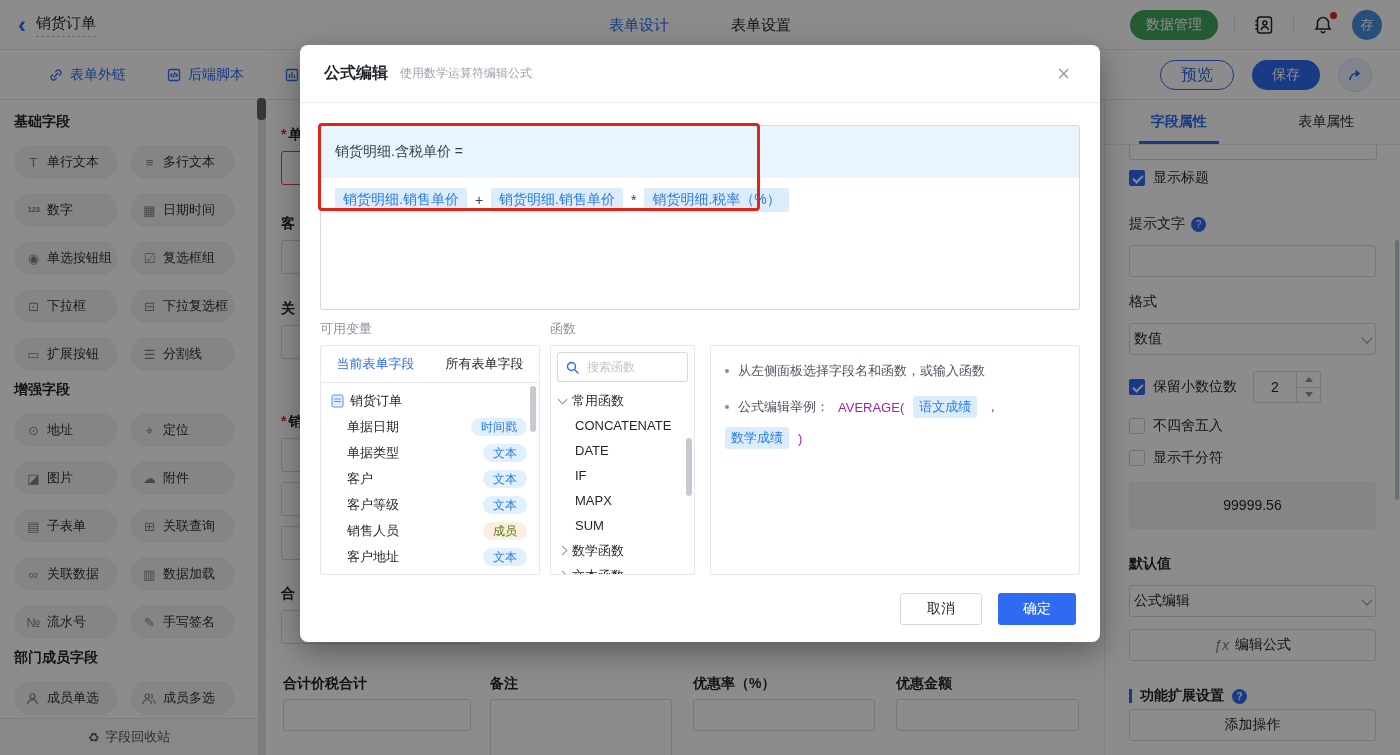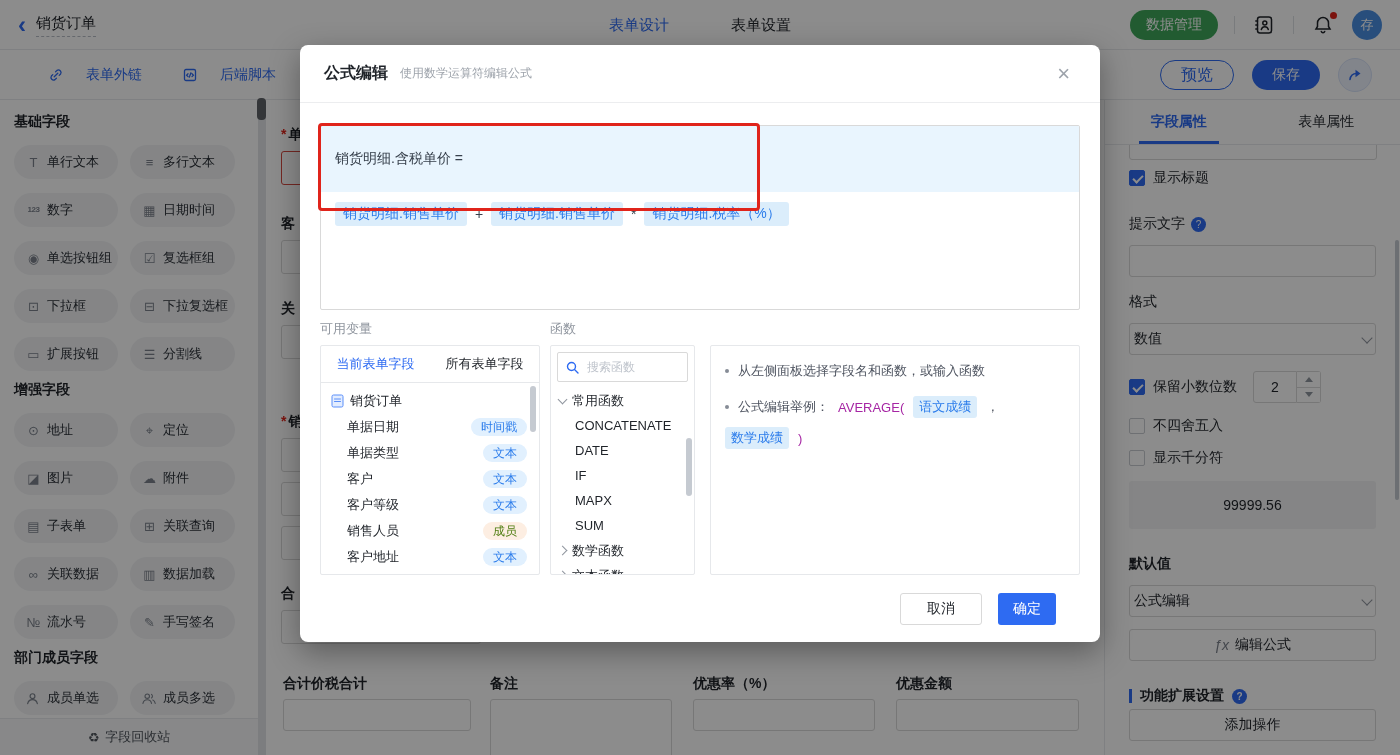--- a/index.html
+++ b/index.html
@@ -16,21 +16,21 @@
   .top-tab{cursor:pointer;color:#1F2329}
   .top-tab.on{color:#2E6BF2}
   .pill-green{background:#3FA75A;color:#fff;border:none;border-radius:15px;height:30px;padding:0 16px;font-size:14px;cursor:pointer}
   .vdiv{width:1px;height:18px;background:#DDE0E4}
   .avatar{width:30px;height:30px;border-radius:50%;background:#4A8FE2;color:#fff;font-size:13px;display:flex;align-items:center;justify-content:center;cursor:pointer}
   .icon-btn{background:none;border:none;padding:2px;cursor:pointer;position:relative;display:flex}
   .red-dot{position:absolute;right:-1px;top:0;width:7px;height:7px;border-radius:50%;background:#E0241B}
 
   
   .toolbar{position:absolute;left:0;top:50px;width:1400px;height:50px;background:#fff;border-bottom:1px solid #E8EAED;box-sizing:border-box}
-  .tool-link{display:flex;align-items:center;gap:22px;color:#2E6BF2;font-size:14px;cursor:pointer}
+  .tool-link{display:flex;align-items:center;gap:6px;color:#2E6BF2;font-size:14px;cursor:pointer}
   .pill-outline{background:#fff;color:#2E6BF2;border:1px solid #2E6BF2;border-radius:16px;height:30px;padding:0 20px;font-size:16px;cursor:pointer}
   .pill-solid{background:#2E6BF2;color:#fff;border:none;border-radius:16px;height:30px;padding:0 20px;font-size:14px;cursor:pointer}
   .share-btn{width:34px;height:34px;border-radius:50%;background:#EDF2FE;border:1px solid #D7E2F8;display:flex;align-items:center;justify-content:center;cursor:pointer}
 
   
   .sidebar{position:absolute;left:0;top:100px;width:258px;height:655px;background:#fff;overflow:hidden;box-sizing:border-box;padding-top:13px}
   .sec-t{font-size:14px;font-weight:700;margin:0 0 14px 14px}
   .sec-t.mt{margin-top:10px}
   .fgrid{display:grid;grid-template-columns:104px 105px;gap:14px 12px;padding:0 14px;margin-bottom:4px}
   .fbtn{height:34px;background:#F2F3F5;border-radius:17px;display:flex;align-items:center;gap:6px;padding-left:12px;font-size:13px;color:#2A2F36;cursor:pointer;box-sizing:border-box;white-space:nowrap}
@@ -48,21 +48,21 @@
   .ipt{background:#fff;border:1px solid #D9D9D9;border-radius:3px;box-sizing:border-box;font-family:inherit;font-size:14px;padding:0 8px}
 
   
   .overlay{position:absolute;inset:0;background:rgba(0,0,0,0.45);z-index:40}
   .modal{position:absolute;left:300px;top:45px;width:800px;height:597px;background:#fff;border-radius:8px;box-shadow:0 10px 30px rgba(0,0,0,.35);z-index:50}
   .m-head{height:58px;border-bottom:1px solid #ECEDEF;display:flex;align-items:center;padding:0 24px;box-sizing:border-box}
   .m-title{font-size:16px;font-weight:700}
   .m-sub{font-size:12px;color:#9DA3AB;margin-left:12px}
   .m-close{margin-left:auto;font-size:22px;color:#9DA3AB;background:none;border:none;cursor:pointer;line-height:1}
   .editor{position:absolute;left:20px;top:80px;width:760px;height:185px;border:1px solid #D9D9D9;border-radius:2px;box-sizing:border-box;overflow:hidden;cursor:text}
-  .ed-strip{height:42px;background:#E9F5FE;display:flex;align-items:center;padding:12px 14px;font-size:14px;color:#37404C}
+  .ed-strip{height:42px;background:#E9F5FE;display:flex;align-items:center;padding:5px 14px;font-size:14px;color:#37404C}
   .ed-line{display:flex;align-items:center;gap:8px;padding:10px 14px}
   .chip{background:#DBEDFB;color:#2B7CEB;padding:3px 8px;border-radius:3px;font-size:14px;white-space:nowrap;cursor:pointer}
   .op{color:#37404C;font-size:14px}
   .redbox{position:absolute;left:18px;top:78px;width:436px;height:82px;border:3px solid #E0241B;border-radius:4px;pointer-events:none;z-index:5}
   .m-lab{position:absolute;top:275px;font-size:13px;color:#8F959E}
   .panel{position:absolute;top:300px;height:230px;border:1px solid #E6E8EB;border-radius:2px;box-sizing:border-box;background:#fff;overflow:hidden}
   .vtabs{height:36px;border-bottom:1px solid #E6E8EB;display:flex;font-size:13px}
   .vtab{flex:1;display:flex;align-items:center;justify-content:center;cursor:pointer}
   .vtab.on{color:#2E6BF2}
   .trow{height:26px;display:flex;align-items:center;font-size:13px;padding:0 12px 0 26px;justify-content:space-between;cursor:pointer}
@@ -78,21 +78,21 @@
   .frow.item{padding-left:24px}
   .chev{display:inline-block;width:6px;height:6px;border:solid #8F959E;border-width:0 1.3px 1.3px 0;flex:none}
   .chev.d{transform:rotate(45deg);margin-top:-3px}
   .chev.r{transform:rotate(-45deg)}
   .help{padding:16px 14px;font-size:13px;color:#4E5460}
   .bullet{display:flex;align-items:center;gap:9px;margin-bottom:16px;flex-wrap:wrap}
   .dot{width:4px;height:4px;border-radius:50%;background:#868C96;flex:none}
   .purple{color:#A626A4}
   .chip.sm{font-size:13px;padding:2px 6px}
   .btn-cancel{position:absolute;left:600px;top:548px;width:82px;height:32px;background:#fff;border:1px solid #D9D9D9;border-radius:3px;font-size:14px;color:#1F2329;cursor:pointer;font-family:inherit}
-  .btn-ok{position:absolute;left:698px;top:548px;width:58px;height:32px;background:#2E6BF2;border:none;border-radius:3px;font-size:14px;color:#fff;cursor:pointer;font-family:inherit}
+  .btn-ok{position:absolute;left:698px;top:548px;width:78px;height:32px;background:#2E6BF2;border:none;border-radius:3px;font-size:14px;color:#fff;cursor:pointer;font-family:inherit}
 
   
   .rpanel{position:absolute;left:1104px;top:100px;width:296px;height:655px;background:#fff;border-left:1px solid #E8EAED;box-sizing:border-box;overflow:hidden}
   .rtabs{position:relative;z-index:2;background:#fff;height:44px;border-bottom:1px solid #E8EAED;display:flex;justify-content:space-around;align-items:center;font-size:14px}
   .rtab{height:44px;display:flex;align-items:center;cursor:pointer;position:relative;padding:0 4px}
   .rtab.on{color:#2E6BF2;font-weight:700}
   .rtab.on::after{content:"";position:absolute;left:-8px;right:-8px;bottom:0;height:3px;background:#2E6BF2}
   .rbody{position:relative;z-index:1;padding:24px 24px 0}
   .cbrow{display:flex;align-items:center;gap:8px;font-size:14px}
   .cb{width:16px;height:16px;border:1px solid #C9CDD2;border-radius:2px;background:#fff;box-sizing:border-box;position:relative;flex:none;cursor:pointer}

